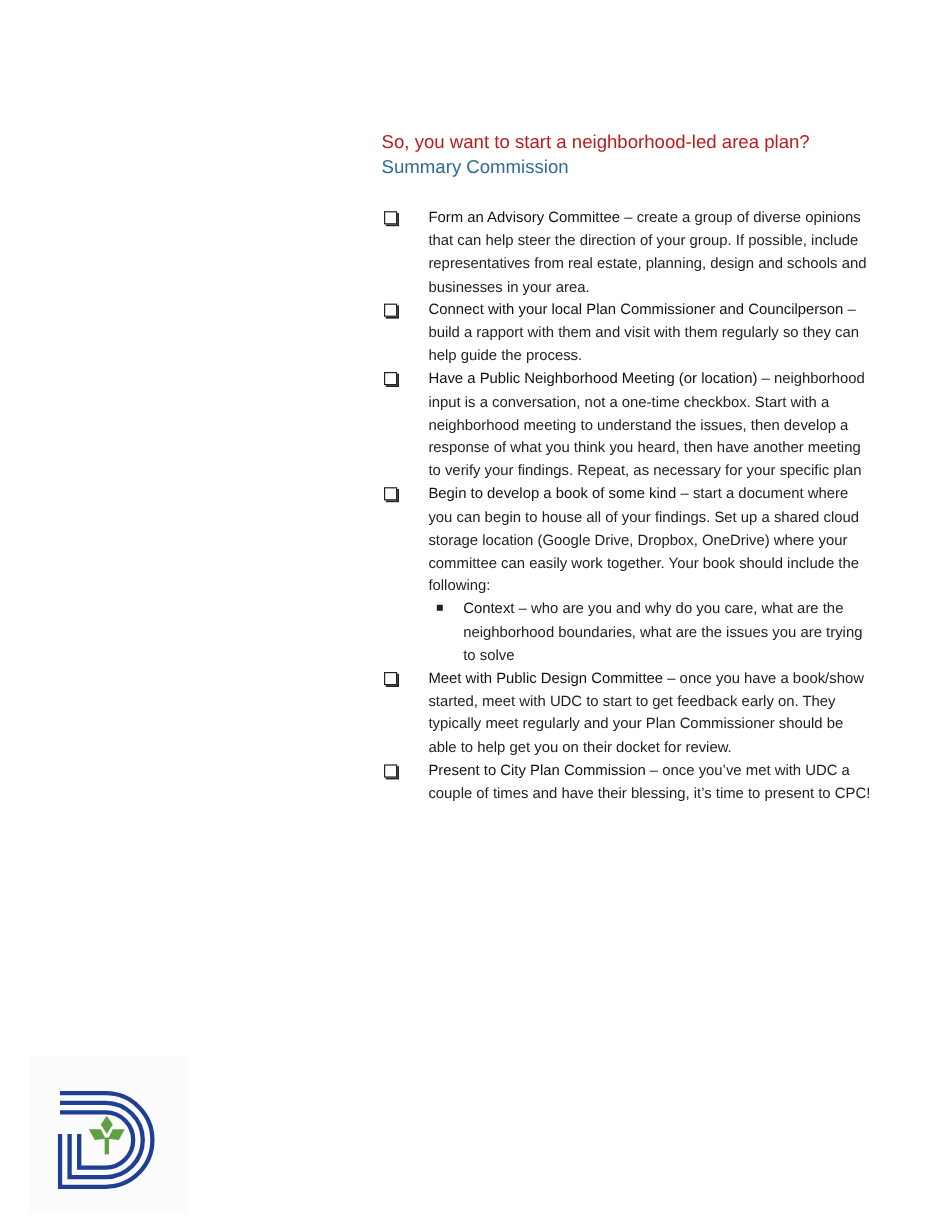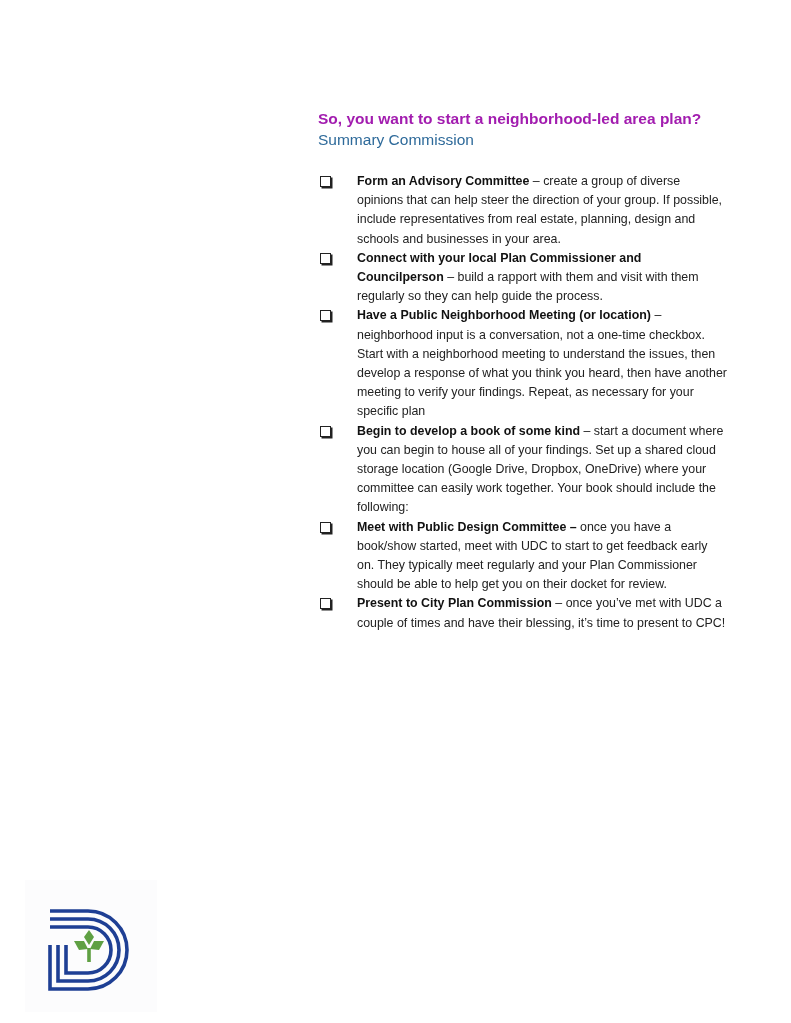--- a/index.html
+++ b/index.html
@@ -22,22 +22,22 @@
       background: #ffffff;
     }
     .content {
       position: absolute;
       left: 318px;
       top: 108px;
       width: 410px;
     }
     .title {
       font-size: 15.5px;
-      font-weight: bold;
-      color: #a21caf;
+      font-weight: normal;
+      color: #b91c1c;
       line-height: 21px;
       margin: 0;
       white-space: nowrap;
     }
     .subtitle {
       font-size: 15.5px;
       font-weight: normal;
       color: #2e6a9a;
       line-height: 21px;
       margin: 0;
@@ -58,21 +58,21 @@
       position: absolute;
       left: 2px;
       top: 4px;
       width: 9px;
       height: 9px;
       border: 1.3px solid #222;
       box-shadow: 1.5px 1.5px 0 0 #222;
       background: #fff;
     }
     .item-head {
-      font-weight: bold;
+      font-weight: normal;
       color: #111;
       text-align: center;
     }
     .sublist {
       list-style: none;
       margin: 0;
       padding: 0;
     }
     .sub-item {
       position: relative;
@@ -127,20 +127,24 @@
 
       <li class="check-item">
         <span class="check-box"></span>
         <span class="item-head">Have a Public Neighborhood Meeting (or location)</span><span> – neighborhood input is a conversation, not a one-time checkbox. Start with a neighborhood meeting to understand the issues, then develop a response of what you think you heard, then have another meeting to verify your findings. Repeat, as necessary for your specific plan</span>
       </li>
 
       <li class="check-item">
         <span class="check-box"></span>
         <span class="item-head">Begin to develop a book of some kind</span><span> – start a document where you can begin to house all of your findings. Set up a shared cloud storage location (Google Drive, Dropbox, OneDrive) where your committee can easily work together. Your book should include the following:</span>
         <ul class="sublist">
+          <li class="sub-item">
+            <span class="bullet"></span>
+            <span class="item-head">Context</span><span> – who are you and why do you care, what are the neighborhood boundaries, what are the issues you are trying to solve</span>
+          </li>
         </ul>
       </li>
 
       <li class="check-item">
         <span class="check-box"></span>
         <span class="item-head">Meet with Public Design Committee –</span><span> once you have a book/show started, meet with UDC to start to get feedback early on. They typically meet regularly and your Plan Commissioner should be able to help get you on their docket for review.</span>
       </li>
 
       <li class="check-item">
         <span class="check-box"></span>

